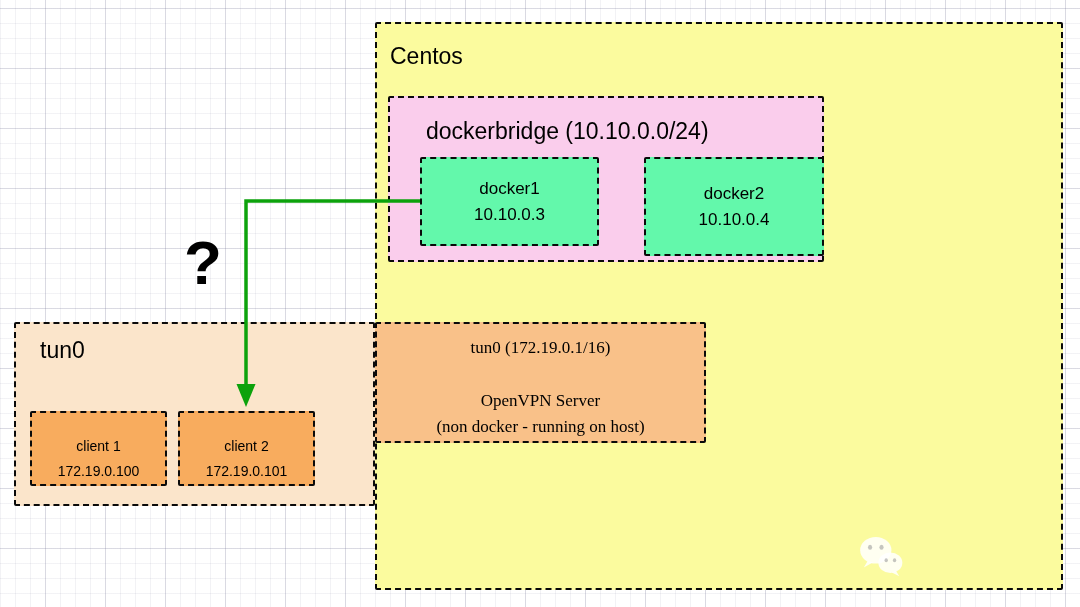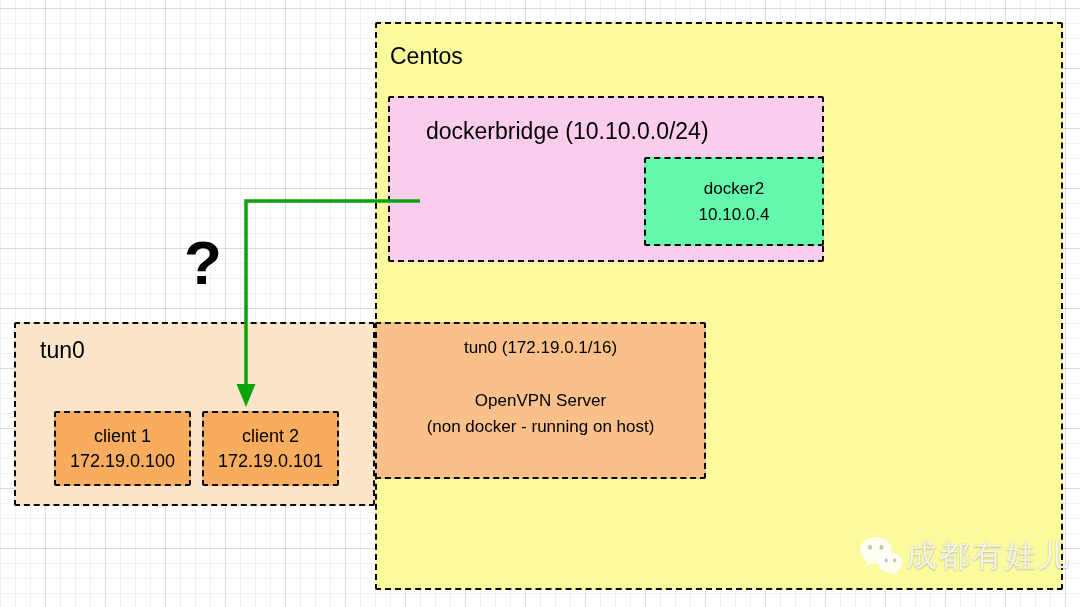--- a/index.html
+++ b/index.html
@@ -31,35 +31,35 @@
   }
   .centos{left:375px;top:22px;width:688px;height:568px;background:var(--centos_bg);}
   .dockerbridge{left:388px;top:96px;width:436px;height:166px;background:var(--bridge_bg);}
   .container-box{
     background:var(--container_bg);
     display:flex;flex-direction:column;
     align-items:center;justify-content:center;
     font-size:17px;line-height:26px;text-align:center;
   }
   .docker1{left:420px;top:157px;width:179px;height:89px;}
-  .docker2{left:644px;top:157px;width:180px;height:89px;}
+  .docker2{left:644px;top:157px;width:180px;height:99px;}
   .openvpn{
-    left:375px;top:322px;width:331px;height:157px;
+    left:375px;top:322px;width:331px;height:121px;
     background:var(--openvpn_bg);
-    text-align:center;font-size:17px;
+    text-align:center;font-size:17px;font-family:Liberation Serif, serif;
   }
   .openvpn .ovpn-title{margin-top:14px;}
   .openvpn .ovpn-line1{margin-top:30px;line-height:26px;}
   .openvpn .ovpn-line2{line-height:26px;}
   .tunbox{left:14px;top:322px;width:361px;height:184px;background:var(--tun_bg);}
   .client-box{
     background:var(--client_bg);
     display:flex;flex-direction:column;
-    align-items:center;justify-content:center;
-    font-size:18px;line-height:25px;text-align:center;margin-left:24px;
+    align-items:center;justify-content:flex-end;
+    font-size:14px;line-height:25px;text-align:center;
   }
   .client1{left:30px;top:411px;width:137px;height:75px;}
   .client2{left:178px;top:411px;width:137px;height:75px;}
   .arrow-layer{position:absolute;left:0;top:0;width:1080px;height:607px;pointer-events:none;}
   .question-mark{
     position:absolute;left:172px;top:230px;width:62px;
     font-size:62px;font-weight:bold;text-align:center;line-height:66px;
   }
   .inet-block{
     position:absolute;left:428px;top:521px;
@@ -82,20 +82,24 @@
 <div class="canvas">
 
   <div class="box centos">
     <span class="box-label" style="left:13px;top:19px;">Centos</span>
   </div>
 
   <div class="box dockerbridge">
     <span class="box-label" style="left:36px;top:20px;">dockerbridge (10.10.0.0/24)</span>
   </div>
 
+  <div class="box container-box docker1">
+    <div>docker1</div>
+    <div>10.10.0.3</div>
+  </div>
   <div class="box container-box docker2">
     <div>docker2</div>
     <div>10.10.0.4</div>
   </div>
 
   <div class="box openvpn">
     <div class="ovpn-title">tun0 (172.19.0.1/16)</div>
     <div class="ovpn-line1">OpenVPN Server</div>
     <div class="ovpn-line2">(non docker - running on host)</div>
   </div>
@@ -127,16 +131,15 @@
         <ellipse cx="19" cy="18.5" rx="15" ry="12.8" fill="rgba(255,255,255,0.85)"></ellipse>
         <path d="M 11 29 L 7.5 35 L 16.5 30 Z" fill="rgba(255,255,255,0.85)"></path>
         <ellipse cx="13.5" cy="15.5" rx="2" ry="2.4" fill="rgba(150,150,150,0.55)"></ellipse>
         <ellipse cx="24.5" cy="15.5" rx="2" ry="2.4" fill="rgba(150,150,150,0.55)"></ellipse>
         <ellipse cx="33" cy="30.5" rx="11.5" ry="9.8" fill="rgba(255,255,255,0.85)"></ellipse>
         <path d="M 38.5 38.5 L 41.5 43.5 L 34 39.5 Z" fill="rgba(255,255,255,0.85)"></path>
         <ellipse cx="29" cy="28" rx="1.6" ry="1.9" fill="rgba(150,150,150,0.55)"></ellipse>
         <ellipse cx="37" cy="28" rx="1.6" ry="1.9" fill="rgba(150,150,150,0.55)"></ellipse>
       </g>
     </svg>
-    <span class="watermark-text">成都有娃儿</span>
   </div>
 
 </div>
 
 </body></html>

